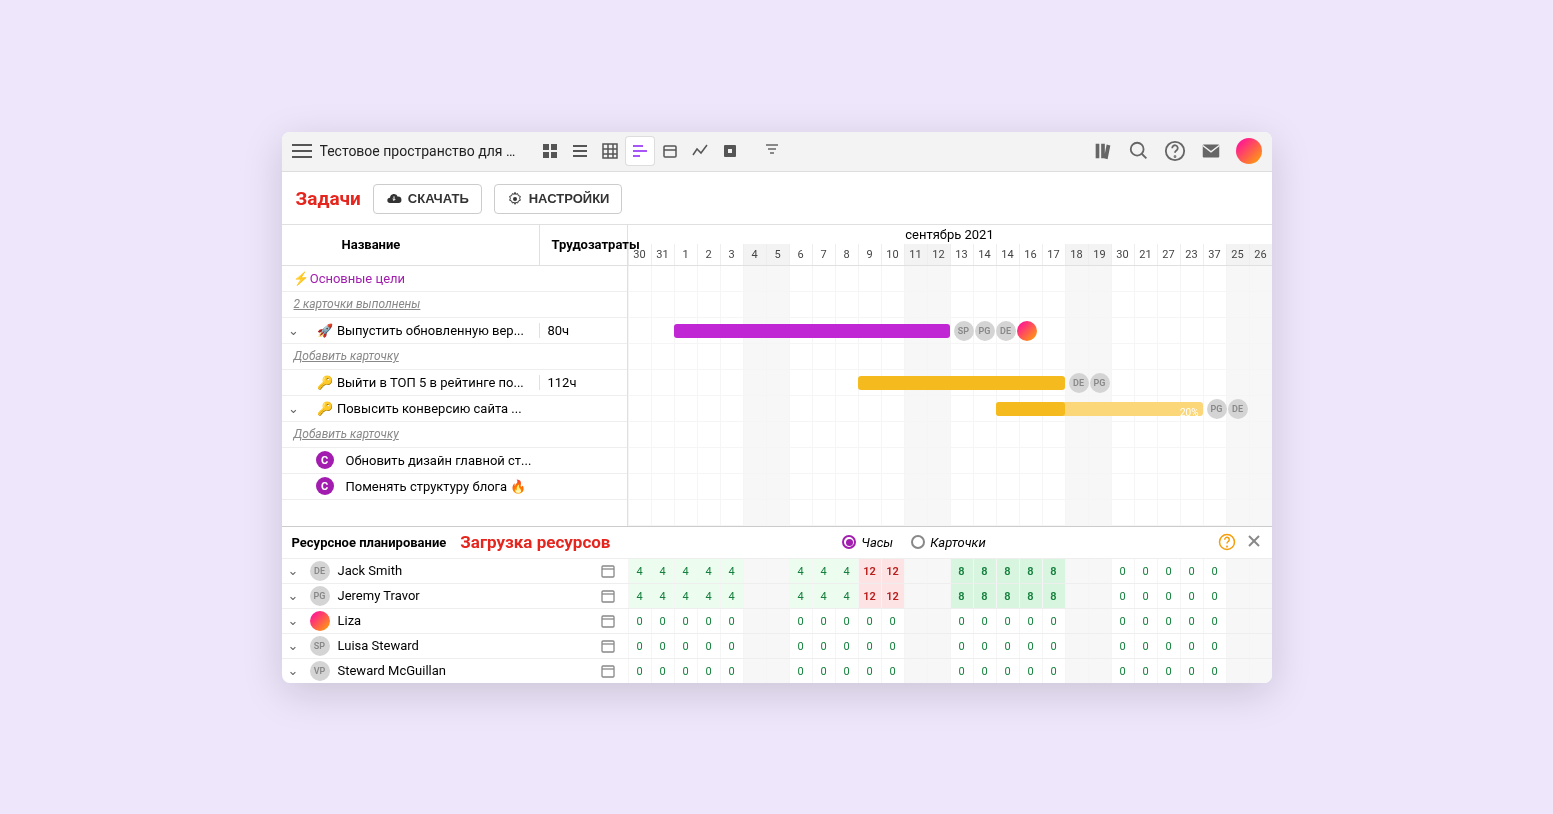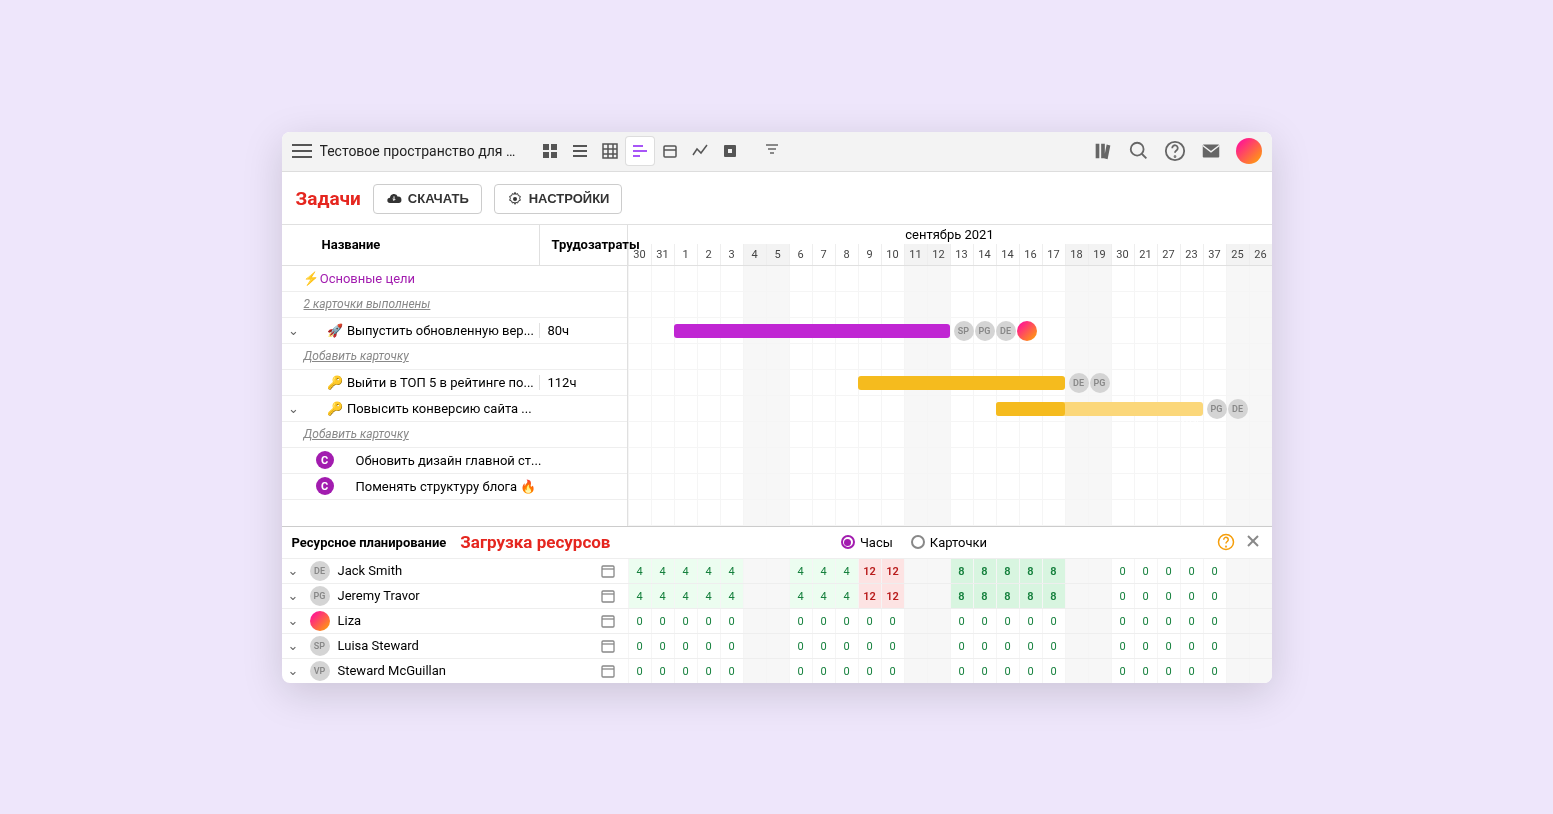--- a/index.html
+++ b/index.html
@@ -20,25 +20,25 @@
 .avatar-img { width: 26px; height: 26px; border-radius: 50%; background: linear-gradient(135deg,#f0a,#fa0); cursor: pointer; }
 .header-row { display: flex; align-items: center; padding: 12px 14px 10px; gap: 12px; }
 .tasks-label { color: #E5261F; font-weight: 700; font-size: 19px; }
 .timeline-label { color: #E5261F; font-weight: 700; font-size: 19px; flex: 1; text-align: center; margin-left: 40px; }
 .btn { background: #fff; border: 1px solid #ccc; border-radius: 4px; padding: 6px 12px; font-size: 13px; font-weight: 600; display: flex; align-items: center; gap: 6px; cursor: pointer; color: #333; }
 .btn svg { width: 16px; height: 16px; }
 .main { display: flex; }
 .left-col { width: 346px; border-right: 1px solid #e0e0e0; }
 .col-headers { display: flex; height: 42px; border-top: 1px solid #e0e0e0; border-bottom: 1px solid #e0e0e0; }
 .col-headers > div { display: flex; align-items: center; padding: 0 12px; font-weight: 700; font-size: 13px; color: #000; }
-.col-name { flex: 1; padding-left: 40px !important; }
+.col-name { flex: 1; padding-left: 40px !important; margin-left: 20px; }
 .col-effort { width: 88px; border-left: 1px solid #e0e0e0; }
 .task-row { height: 26px; display: flex; align-items: center; border-bottom: 1px solid #eee; font-size: 13px; position: relative; }
 .task-row .expand { width: 24px; text-align: center; color: #666; cursor: pointer; }
-.task-row .content { flex: 1; padding-left: 22px; white-space: nowrap; overflow: hidden; text-overflow: ellipsis; display: flex; align-items: center; gap: 5px; }
+.task-row .content { flex: 1; padding-left: 12px; white-space: nowrap; overflow: hidden; text-overflow: ellipsis; display: flex; align-items: center; gap: 5px; }
 .task-row .effort { width: 88px; border-left: 1px solid #e0e0e0; padding: 0 8px; font-size: 13px; }
 .group-title { color: #a21caf; font-size: 13px; padding-left: 34px; }
 .subtext { color: #888; font-style: italic; text-decoration: underline; font-size: 12px; padding-left: 34px; cursor: pointer; }
 .badge-c { width: 18px; height: 18px; border-radius: 50%; background: #a21caf; color: #fff; font-size: 11px; display: inline-flex; align-items: center; justify-content: center; font-weight: bold; }
 .right-col { flex: 1; overflow: hidden; position: relative; }
 .month-header { height: 20px; font-size: 13px; text-align: center; border-top: 1px solid #e0e0e0; display: flex; align-items: center; justify-content: center; }
 .day-row { display: flex; height: 22px; border-bottom: 1px solid #e0e0e0; }
 .day-cell { width: 23px; font-size: 11px; text-align: center; line-height: 22px; border-left: 1px solid #eee; color: #444; }
 .day-cell.weekend { background: #f3f3f3; }
 .gantt-body { position: relative; }
@@ -46,25 +46,25 @@
 .gantt-grid { position: absolute; inset: 0; display: flex; pointer-events: none; }
 .gantt-grid .gc { width: 23px; border-left: 1px solid #f5f5f5; }
 .gantt-grid .gc.weekend { background: #f7f7f7; }
 .bar { position: absolute; height: 14px; top: 6px; border-radius: 3px; }
 .bar-magenta { background: #c026d3; }
 .bar-amber { background: #f5bb1e; }
 .bar-amber-light { background: #fbd77a; }
 .assignees { position: absolute; top: 3px; display: flex; gap: 1px; }
 .assignee { width: 20px; height: 20px; border-radius: 50%; background: #d4d4d4; color: #888; font-size: 9px; display: flex; align-items: center; justify-content: center; font-weight: 600; }
 .assignee.photo { background: linear-gradient(135deg,#f0a,#fa0); }
-.pct { position: absolute; right: 4px; font-size: 10px; color: #fff; top: 12px; line-height: 14px; font-style: italic; }
+.pct { position: absolute; right: 4px; font-size: 10px; color: #fff; top: 4px; line-height: 14px; }
 .resource-header { display: flex; align-items: center; height: 32px; border-top: 1px solid #ccc; padding: 0 10px; gap: 14px; background: #fff; }
 .resource-title { font-size: 13px; font-weight: 700; }
 .resource-label-red { color: #E5261F; font-weight: 700; font-size: 17px; }
-.radio-group { display: flex; gap: 18px; font-size: 13px; margin-left: auto; margin-right: auto; }
+.radio-group { display: flex; gap: 18px; font-size: 13px; margin-left: auto; margin-right: auto; font-style: italic; }
 .radio { display: flex; align-items: center; gap: 5px; cursor: pointer; }
 .radio-dot { width: 14px; height: 14px; border-radius: 50%; border: 2px solid #888; display: flex; align-items: center; justify-content: center; }
 .radio-dot.on { border-color: #a21caf; }
 .radio-dot.on::after { content: ''; width: 7px; height: 7px; border-radius: 50%; background: #a21caf; }
 .resource-right-icons { display: flex; gap: 10px; color: #888; }
 .resource-body { display: flex; }
 .resource-left { width: 346px; }
 .resource-row { height: 25px; display: flex; align-items: center; border-top: 1px solid #eee; font-size: 13px; padding-left: 6px; gap: 8px; }
 .resource-row .chev { width: 14px; color: #666; cursor: pointer; }
 .res-avatar { width: 20px; height: 20px; border-radius: 50%; background: #d4d4d4; color: #888; font-size: 9px; display: flex; align-items: center; justify-content: center; font-weight: 600; }

